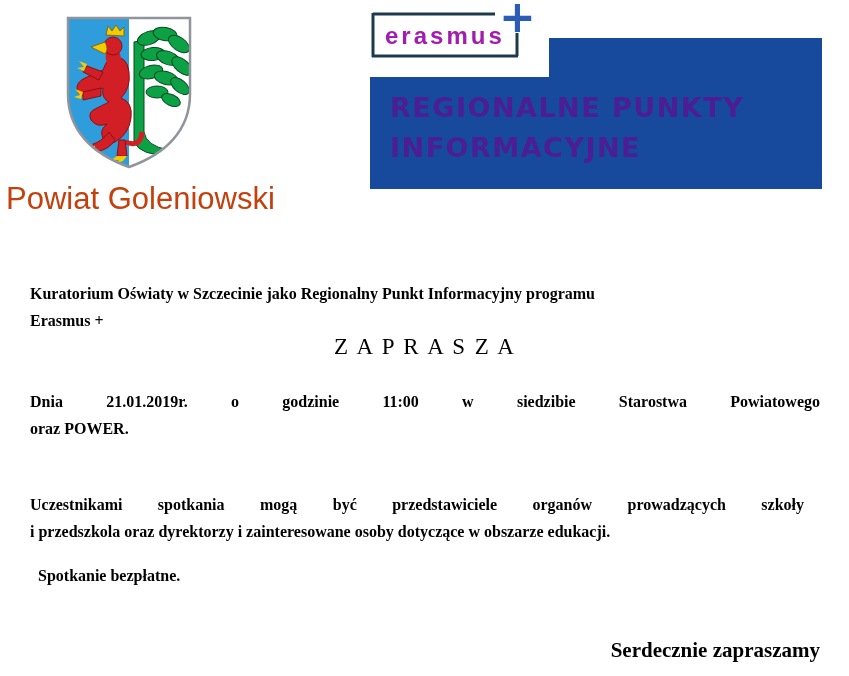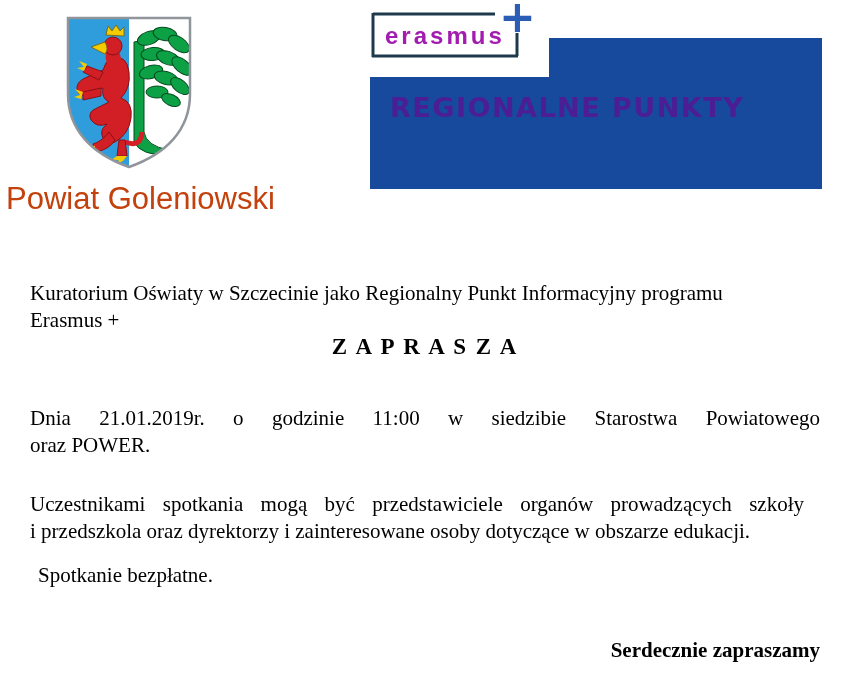--- a/index.html
+++ b/index.html
@@ -40,28 +40,28 @@
   }
   .banner-text {
     position: absolute; left: 390px; top: 88px;
     font-family: "DejaVu Sans", sans-serif;
     font-weight: bold; font-size: 27px; line-height: 40px;
     letter-spacing: 1.5px; color: #4c1d95; white-space: nowrap;
   }
 
   
   .content { position: absolute; left: 30px; width: 790px; top: 0; height: 676px; }
-  .bodyline { font-size: 21px; line-height: 27px; }
+  .bodyline { font-size: 16px; line-height: 27px; font-weight: bold; }
   .just { text-align: justify; text-align-last: justify; }
   .para1 { position: absolute; top: 280px; left: 0; right: 0; }
   .zaprasza {
     position: absolute; top: 334px; left: 0; right: 0;
-    text-align: center; font-weight: bold; font-size: 23px; letter-spacing: 2px;
+    text-align: center; font-weight: normal; font-size: 23px; letter-spacing: 2px;
   }
-  .para2 { position: absolute; top: 388px; left: 0; right: 0; margin-top: 17px; }
+  .para2 { position: absolute; top: 388px; left: 0; right: 0; }
   .para3 { position: absolute; top: 491px; left: 0; right: 16px; }
   .para4 { position: absolute; top: 562px; left: 8px; right: 0; }
   .closing { position: absolute; top: 638px; left: 0; right: 0; text-align: right; font-size: 21px; font-weight: bold; }
 </style>
 </head>
 <body>
 
 <div class="page">
 
   <div class="arms">
@@ -122,20 +122,21 @@
     <svg class="erasmus-frame" width="175" height="62" viewBox="0 0 175 62">
       <path d="M3,14 H125" fill="none" stroke="#1d3a4c" stroke-width="3"></path>
       <path d="M3,13 V57" fill="none" stroke="#1d3a4c" stroke-width="3"></path>
       <path d="M2,56 H148" fill="none" stroke="#1d3a4c" stroke-width="3"></path>
       <path d="M147,33 V56" fill="none" stroke="#1d3a4c" stroke-width="3"></path>
     </svg>
     <div class="erasmus-word">erasmus</div>
     <div class="erasmus-plus">+</div>
     <div class="banner-text">
       <div>REGIONALNE PUNKTY</div>
+      <div>INFORMACYJNE</div>
     </div>
   </div>
 
   <div class="content">
     <div class="para1">
       <div class="bodyline">Kuratorium Oświaty w Szczecinie jako Regionalny Punkt Informacyjny programu</div>
       <div class="bodyline">Erasmus +</div>
     </div>
 
     <div class="zaprasza">Z A P R A S Z A</div>

